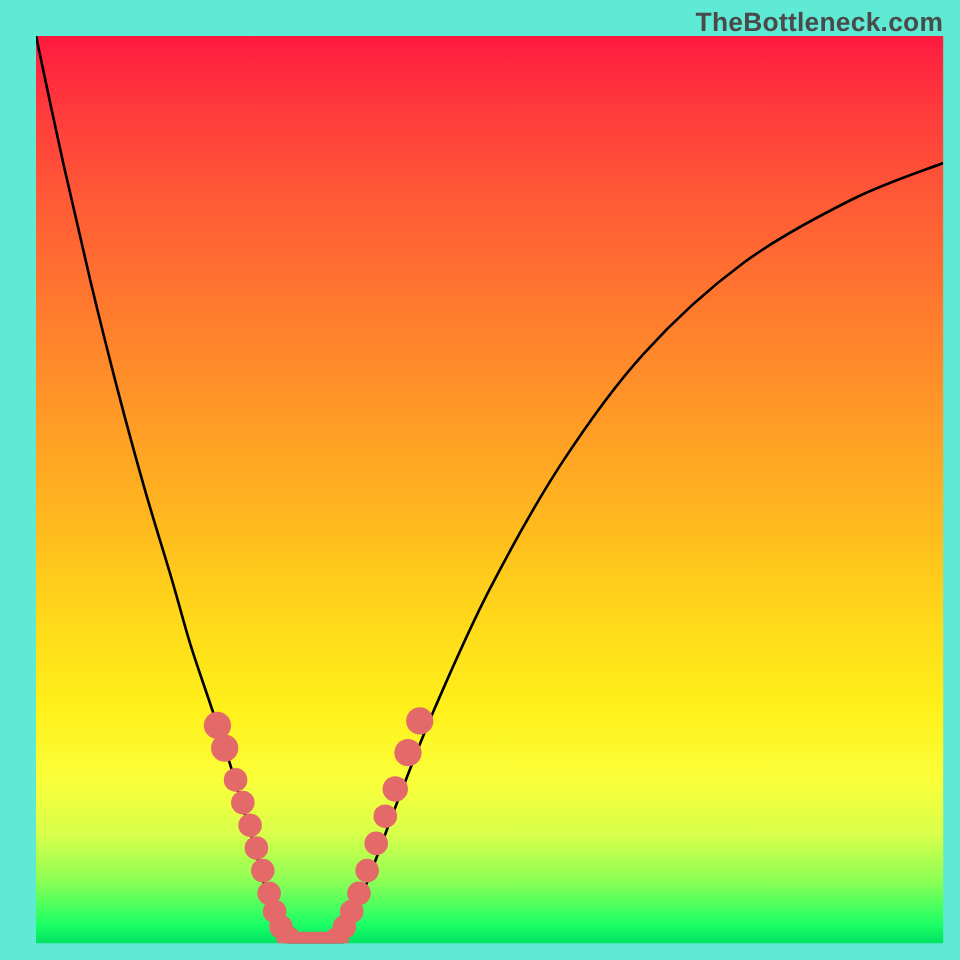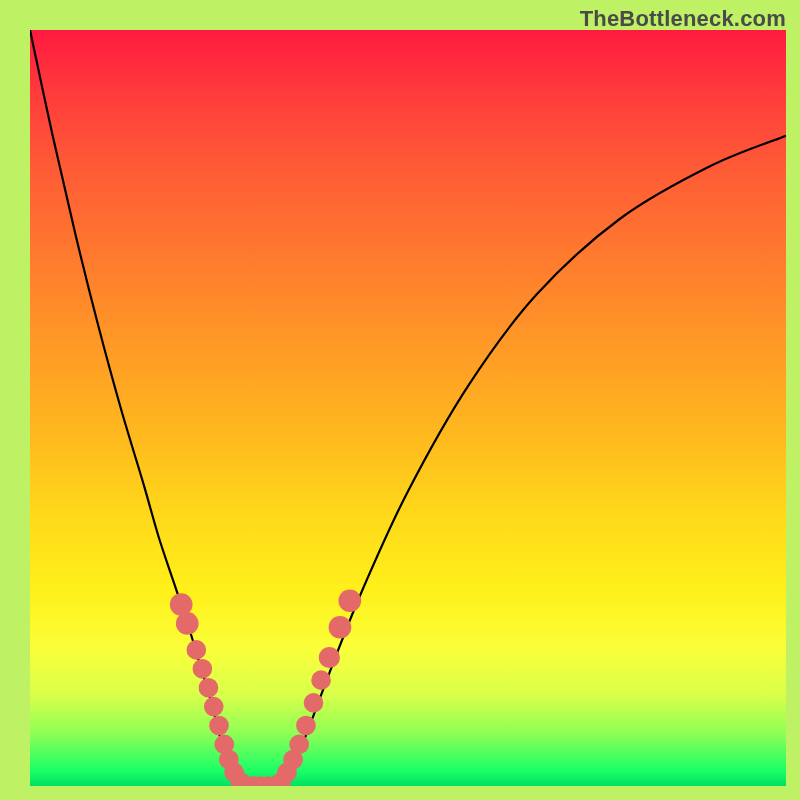--- a/index.html
+++ b/index.html
@@ -10,21 +10,21 @@
     overflow: hidden;
     background: #000;
     font-family: Arial, Helvetica, sans-serif;
   }
   .frame {
     position: absolute;
     left: 0;
     top: 0;
     width: 800px;
     height: 800px;
-    background: #bef264;
+    background: #5eead4;
   }
   .plot-area {
     position: absolute;
     left: 30px;
     top: 30px;
     width: 756px;
     height: 756px;
     
     background: linear-gradient(
       to bottom,

